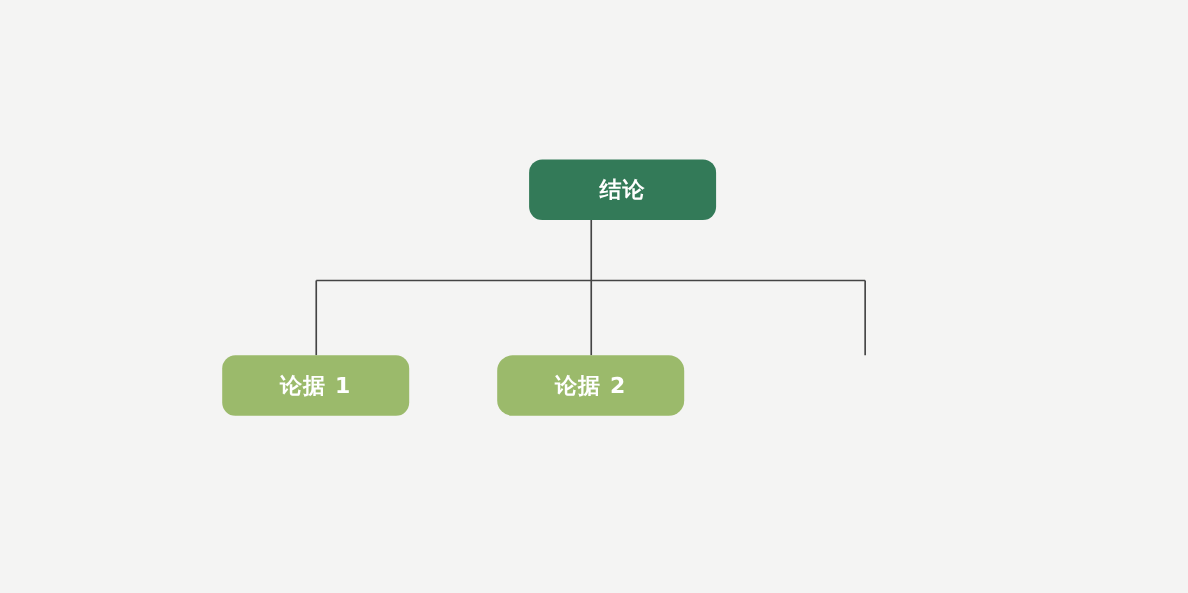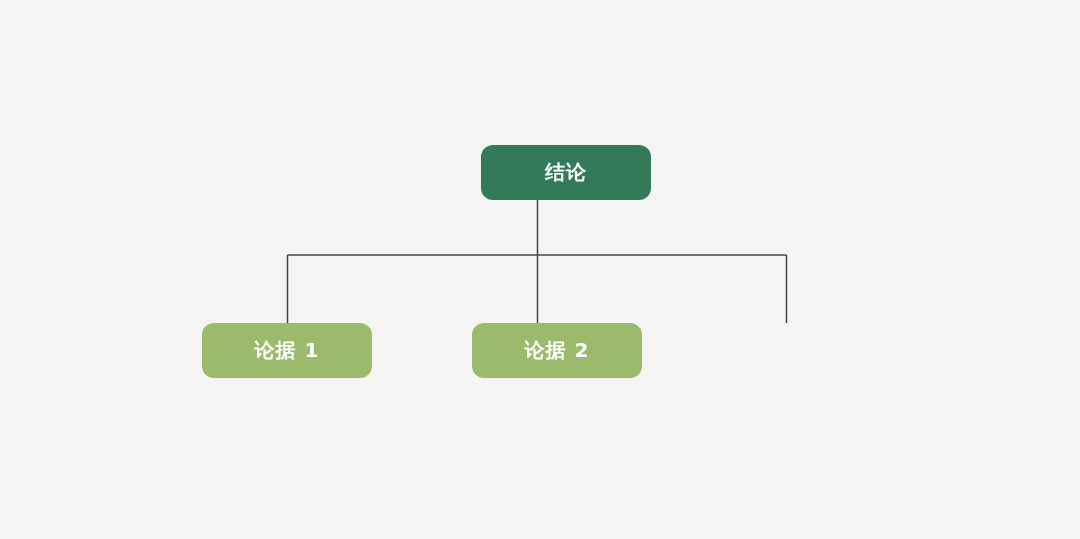--- a/index.html
+++ b/index.html
@@ -41,21 +41,21 @@
     top: 145px;
     background: var(--root-bg, #337A58);
     margin-left: 28px;
   }
   .node-child {
     top: 323px;
     background: var(--child-bg, #9BBA6B);
     text-align: right;
   }
   .node-child-1 { left: 202px; }
-  .node-child-2 { left: 472px; }
+  .node-child-2 { left: 452px; border-radius: 14px; }
   .node-child-3 { left: 701px; }
 </style>
 </head>
 <body>
 
 <div class="canvas">
 
   <svg class="connectors" width="1080" height="539" viewBox="0 0 1080 539">
     <path d="M537.5 200 V255 M287.5 255 H786.5 M287.5 255 V323 M537.5 255 V323 M786.5 255 V323" fill="none" stroke="var(--line, #444444)" stroke-width="1.5"></path>
   </svg>

